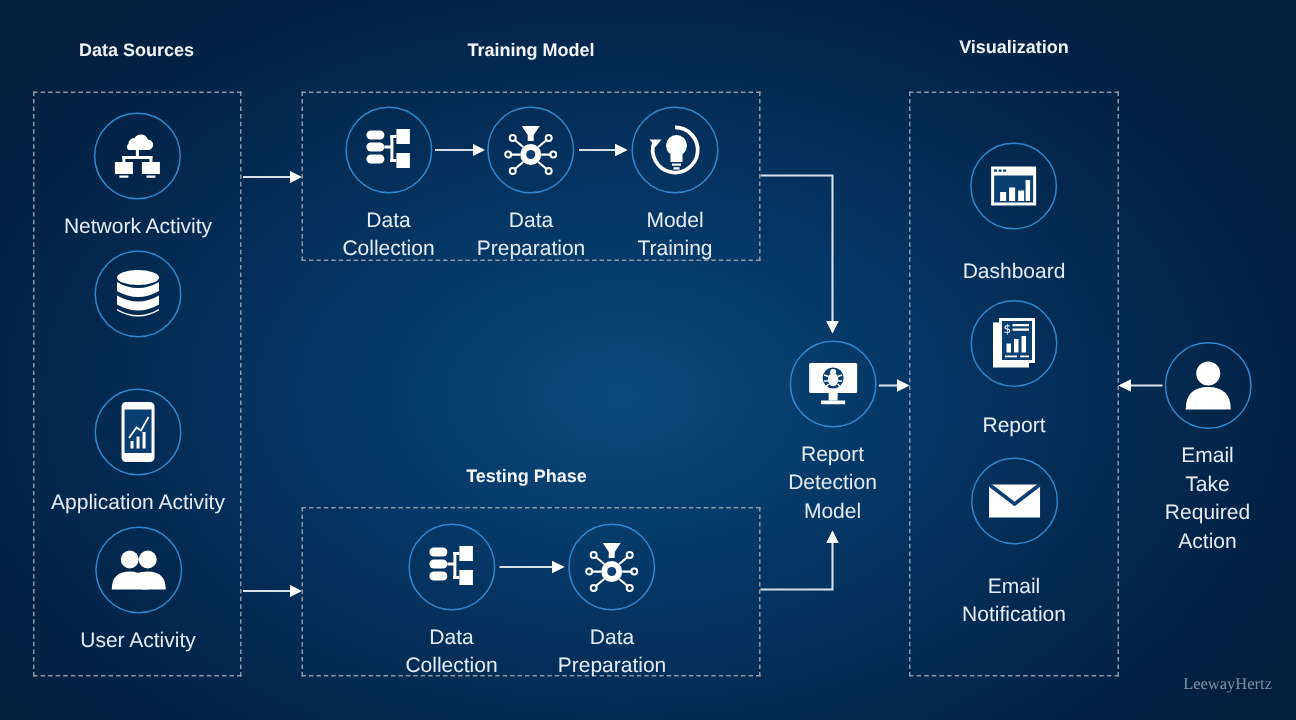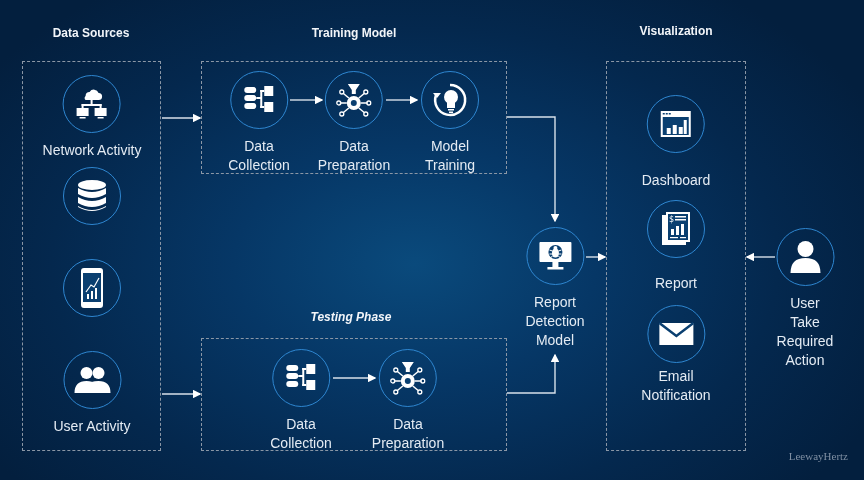--- a/index.html
+++ b/index.html
@@ -34,21 +34,21 @@
     <line x1="333" y1="378" x2="375" y2="378" marker-end="url(#ah)"></line>
     <polyline points="507,117 555,117 555,221" marker-end="url(#ah)"></polyline>
     <polyline points="507,393 555,393 555,355" marker-end="url(#ah)"></polyline>
     <line x1="586" y1="257" x2="605" y2="257" marker-end="url(#ah)"></line>
     <line x1="775" y1="257" x2="747" y2="257" marker-end="url(#ah)"></line>
   </g>
 </svg>
 
 <div class="title" style="left:91px;top:26px;">Data Sources</div>
 <div class="title" style="left:354px;top:26px;">Training Model</div>
-<div class="title" style="left:351px;top:310px;font-style:italic;">Testing Phase</div>
+<div class="title" style="left:351px;top:310px;">Testing Phase</div>
 <div class="title" style="left:676px;top:24px;">Visualization</div>
 
 <div class="box" style="left:22px;top:61px;width:139px;height:390px;"></div>
 <div class="box" style="left:201px;top:61px;width:306px;height:113px;"></div>
 <div class="box" style="left:201px;top:338px;width:306px;height:113px;"></div>
 <div class="box" style="left:606px;top:61px;width:140px;height:390px;"></div>
 
 <div class="node" style="left:92px;top:75px;">
   <div class="circle">
     <svg width="34" height="32" viewBox="0 0 34 32">
@@ -85,20 +85,21 @@
         <g fill="none" stroke="#fff" stroke-width="2">
       <rect x="2" y="1" width="20" height="38" rx="2" fill="#fff"></rect>
       <rect x="4" y="6" width="16" height="27" fill="#0a3f70" stroke="#0a3f70"></rect>
       <path d="M6,24 L11,17 L14,19 L19,10" stroke="#fff" stroke-width="1.2"></path>
       <rect x="7" y="26" width="2" height="5" fill="#fff" stroke="none"></rect>
       <rect x="11" y="23" width="2" height="8" fill="#fff" stroke="none"></rect>
       <rect x="15" y="20" width="2" height="11" fill="#fff" stroke="none"></rect>
     </g>
       </svg>
   </div>
+  <div class="label">Application Activity</div>
 </div>
 <div class="node" style="left:92px;top:351px;">
   <div class="circle">
     <svg width="40" height="30" viewBox="0 0 40 30">
         <g fill="#fff">
       <circle cx="14" cy="8" r="6"></circle>
           <circle cx="26" cy="8" r="6"></circle>
       <path d="M2,28 q0,-12 12,-12 q12,0 12,12z"></path>
       <path d="M22,28 q0,-9 -3,-11 q3,-1 7,-1 q12,0 12,12z"></path>
     </g>
@@ -287,30 +288,30 @@
 </div>
 <div class="node" style="left:676px;top:305px;">
   <div class="circle">
     <svg width="36" height="26" viewBox="0 0 36 26">
         <g fill="#fff">
       <rect x="1" y="2" width="34" height="22"></rect>
       <path d="M1,2 L18,15 L35,2" fill="none" stroke="#0a3f70" stroke-width="2.5"></path>
     </g>
       </svg>
   </div>
-  <div class="label" style="margin-top:4px;">Email
+  <div class="label" style="margin-top:18px;">Email
 Notification</div>
 </div>
 
 <div class="node" style="left:805px;top:228px;">
   <div class="circle">
     <svg width="34" height="34" viewBox="0 0 34 34">
         <g fill="#fff">
       <circle cx="17" cy="9" r="8"></circle>
       <path d="M2,33 q0,-15 15,-15 q15,0 15,15z"></path>
     </g>
       </svg>
   </div>
-  <div class="label" style="margin-top:8px;">User Take
+  <div class="label" style="margin-top:8px;">Email Take
 Required Action</div>
 </div>
 
 <div class="wm">LeewayHertz</div>
 
 </body></html>

